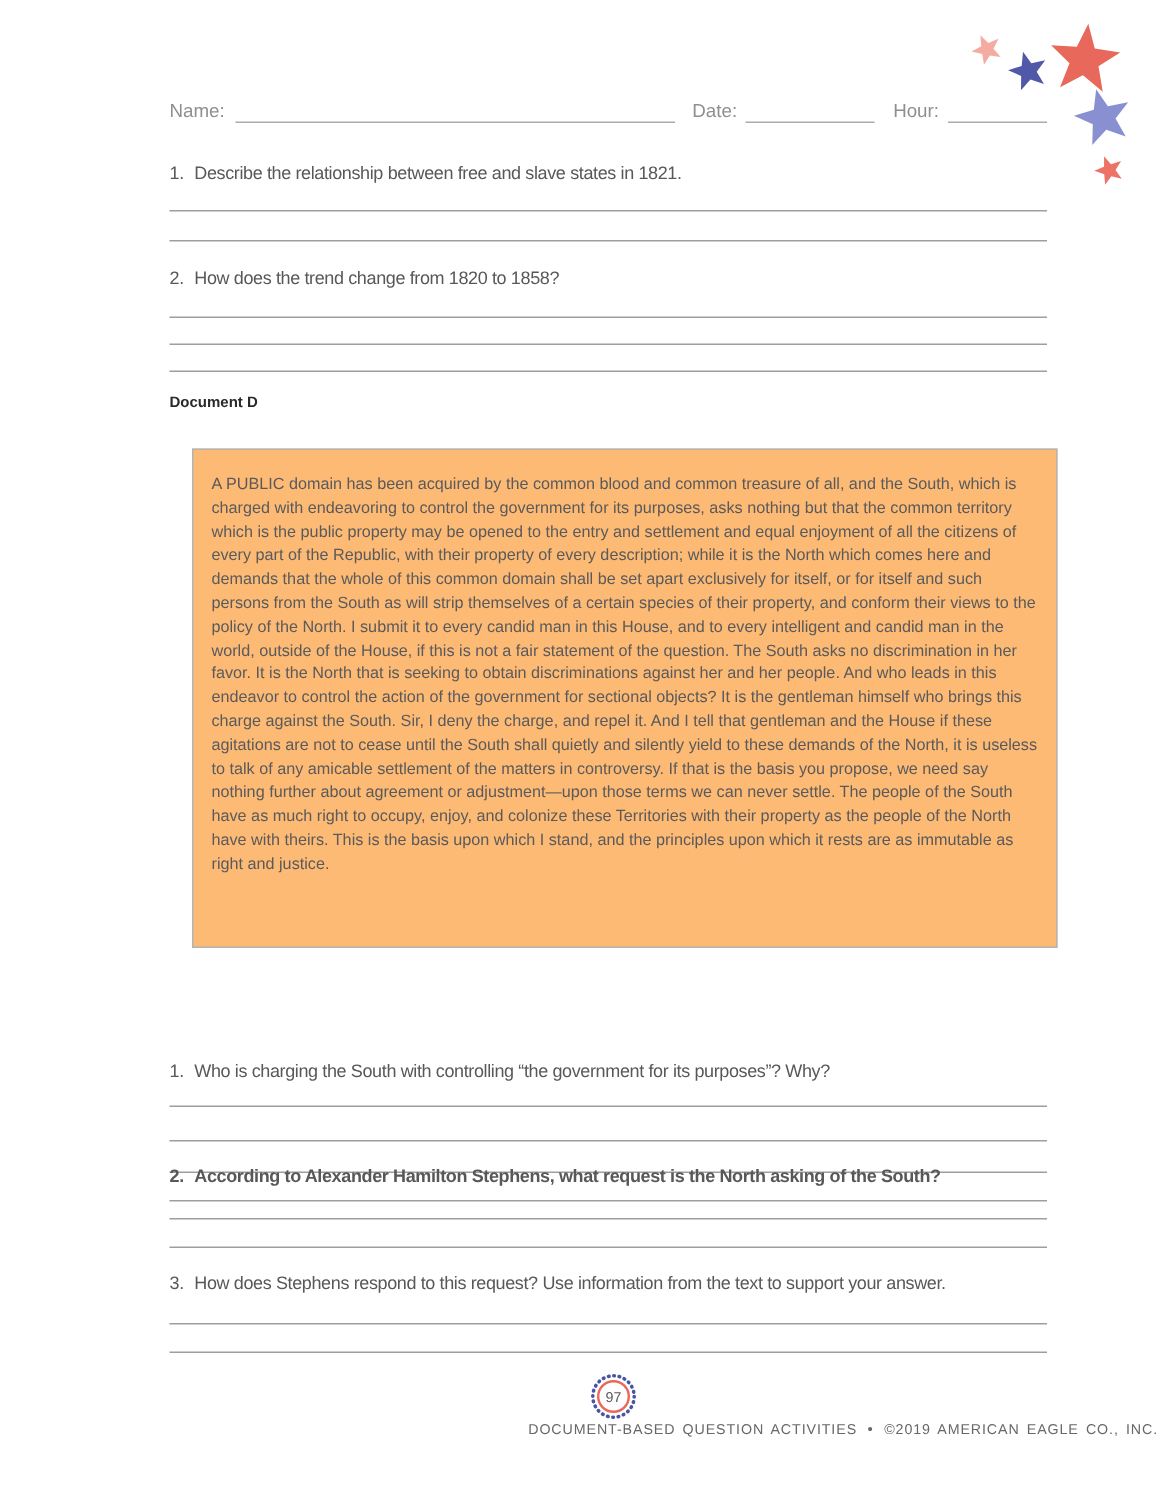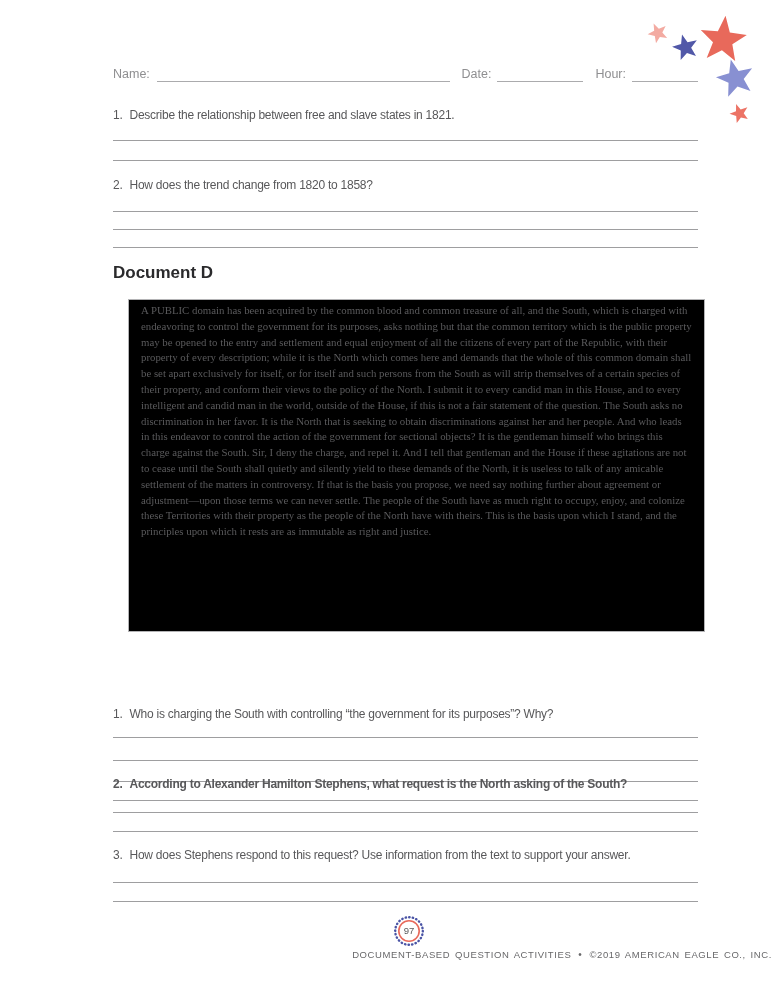--- a/index.html
+++ b/index.html
@@ -18,24 +18,24 @@
   .date-line { width:86px; margin:0 12px 0 6px; }
   .hour-line { width:66px; margin-left:6px; }
 
   
   .q-block { position:absolute; left:0; width:585px; }
   .q-text { font-size:12px; letter-spacing:-0.25px; color:#58585a; line-height:18px; white-space:nowrap; }
   .q-num { display:inline-block; margin-right:7px; }
   .ans-line { border-bottom:1px solid #9e9ea0; width:585px; }
 
   
-  .doc-heading { position:absolute; top:263px; left:0; font-size:17px; font-weight:bold; color:#2a2a2c; }
+  .doc-heading { position:absolute; top:263px; left:0; font-size:10px; font-weight:bold; color:#2a2a2c; }
   .doc-box {
     position:absolute; top:299px; left:15px; width:577px; min-height:333px;
-    border:1px solid #b3b3b5; background:#000000; padding:3px 12px 12px 12px;font-family:Liberation Serif, serif;
+    border:1px solid #b3b3b5; background:#fdba74; padding:16px 12px 12px 12px;
   }
   .doc-quote { font-size:10.8px; line-height:15.8px; color:#5a5a5c; }
   .doc-source { margin-top:4px; text-align:right; font-size:11px; line-height:15.5px; color:#6a6a6c; }
 
   
   .page-badge { position:absolute; left:393px; top:915px; width:32px; height:32px; }
   .footer-line {
     position:absolute; top:948px; left:40px; width:732px; text-align:right;
     font-size:9.5px; letter-spacing:0.6px; color:#68686a; word-spacing:1.5px;
   }

